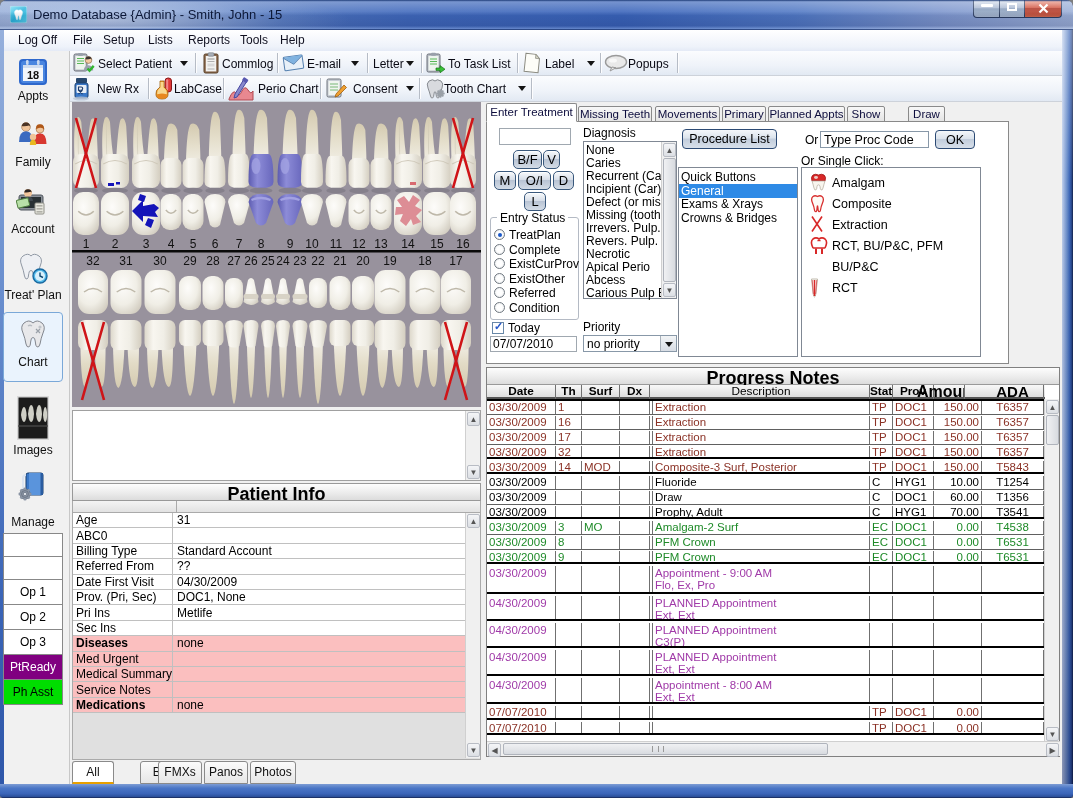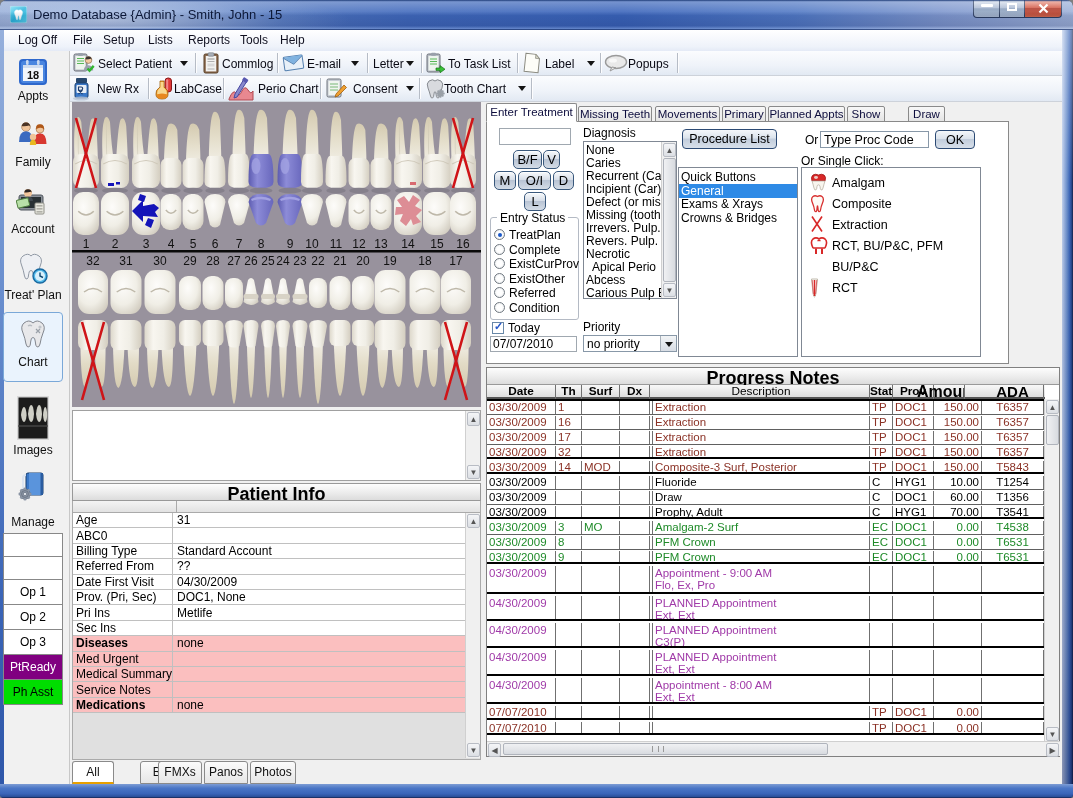--- a/index.html
+++ b/index.html
@@ -682,21 +682,21 @@
         <div class="lst" style="left:96px;top:19px;width:94px;height:158px;">
           <div style="position:absolute;left:2px;top:1px;white-space:nowrap;overflow:hidden;width:76px;">None</div>
           <div style="position:absolute;left:2px;top:14px;white-space:nowrap;overflow:hidden;width:76px;">Caries</div>
           <div style="position:absolute;left:2px;top:27px;white-space:nowrap;overflow:hidden;width:76px;">Recurrent (Car)</div>
           <div style="position:absolute;left:2px;top:40px;white-space:nowrap;overflow:hidden;width:76px;">Incipient (Car)</div>
           <div style="position:absolute;left:2px;top:53px;white-space:nowrap;overflow:hidden;width:76px;">Defect (or miss</div>
           <div style="position:absolute;left:2px;top:66px;white-space:nowrap;overflow:hidden;width:76px;">Missing (tooth s</div>
           <div style="position:absolute;left:2px;top:79px;white-space:nowrap;overflow:hidden;width:76px;">Irrevers. Pulp.</div>
           <div style="position:absolute;left:2px;top:92px;white-space:nowrap;overflow:hidden;width:76px;">Revers. Pulp.</div>
           <div style="position:absolute;left:2px;top:105px;white-space:nowrap;overflow:hidden;width:76px;">Necrotic</div>
-          <div style="position:absolute;left:8px;top:118px;white-space:nowrap;overflow:hidden;width:76px;">Apical Perio</div>
+          <div style="position:absolute;left:2px;top:118px;white-space:nowrap;overflow:hidden;width:76px;">Apical Perio</div>
           <div style="position:absolute;left:2px;top:131px;white-space:nowrap;overflow:hidden;width:76px;">Abcess</div>
           <div style="position:absolute;left:2px;top:144px;white-space:nowrap;overflow:hidden;width:76px;">Carious Pulp Ex</div>
           <div class="vscroll" style="right:0;top:0;width:15px;height:156px;">
             <div class="sarrow" style="top:1px;">▲</div>
             <div class="sarrow" style="bottom:1px;top:auto;">▼</div>
             <div class="thumbv" style="left:1px;top:16px;width:13px;height:124px;"></div>
           </div>
         </div>
         <div class="rlab" style="left:96px;top:198px;">Priority</div>
         <div style="position:absolute;left:96px;top:213px;width:94px;height:17px;border:1px solid #8898a8;background:#fff;font-size:12px;">

